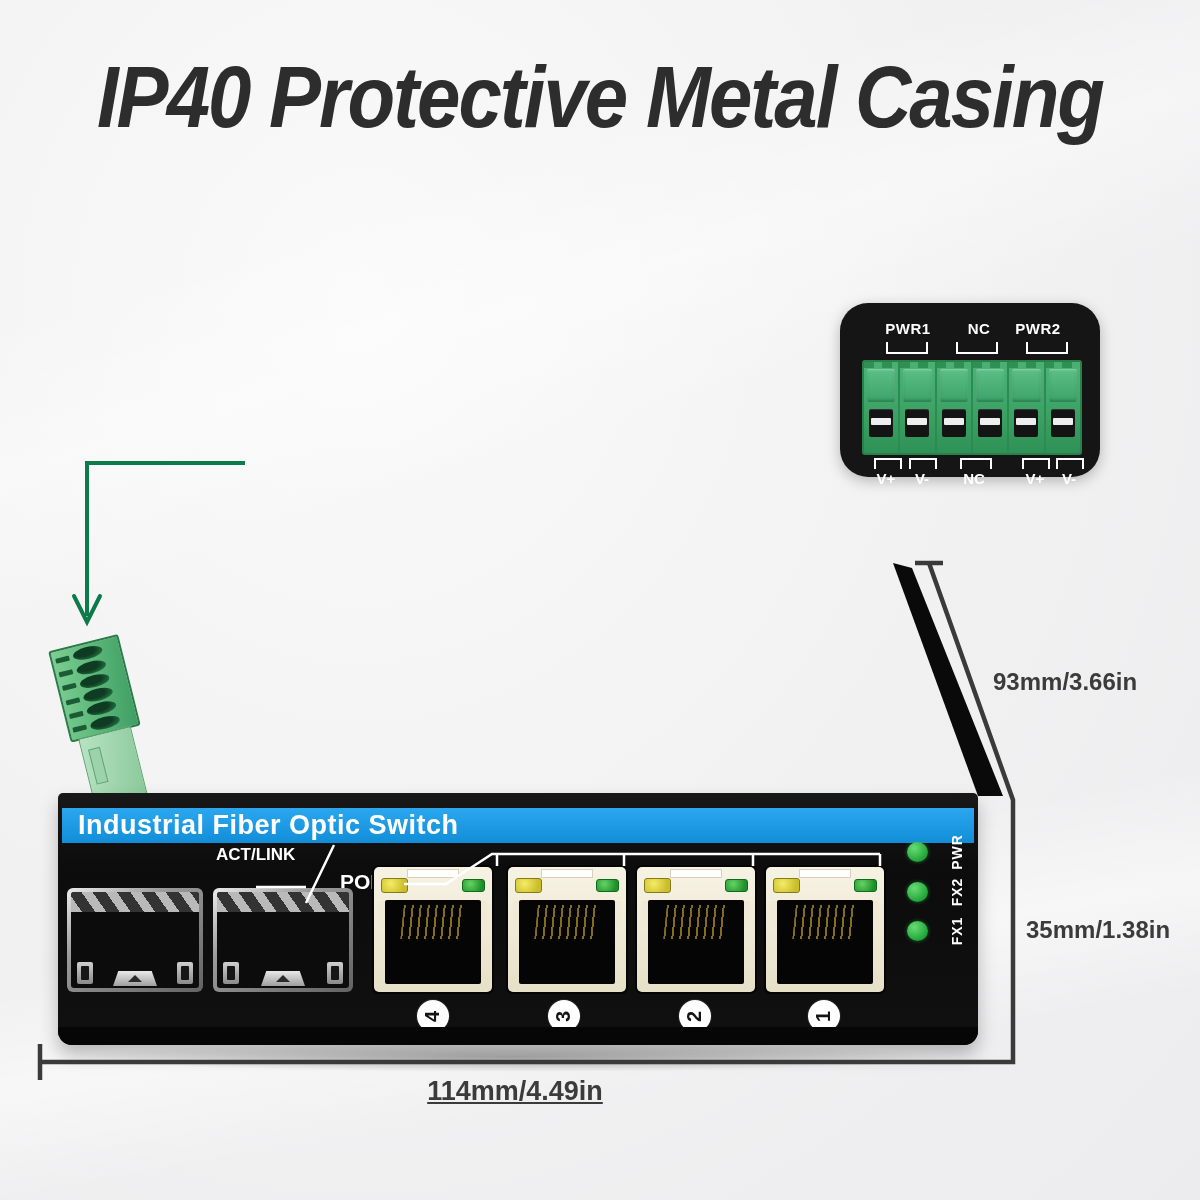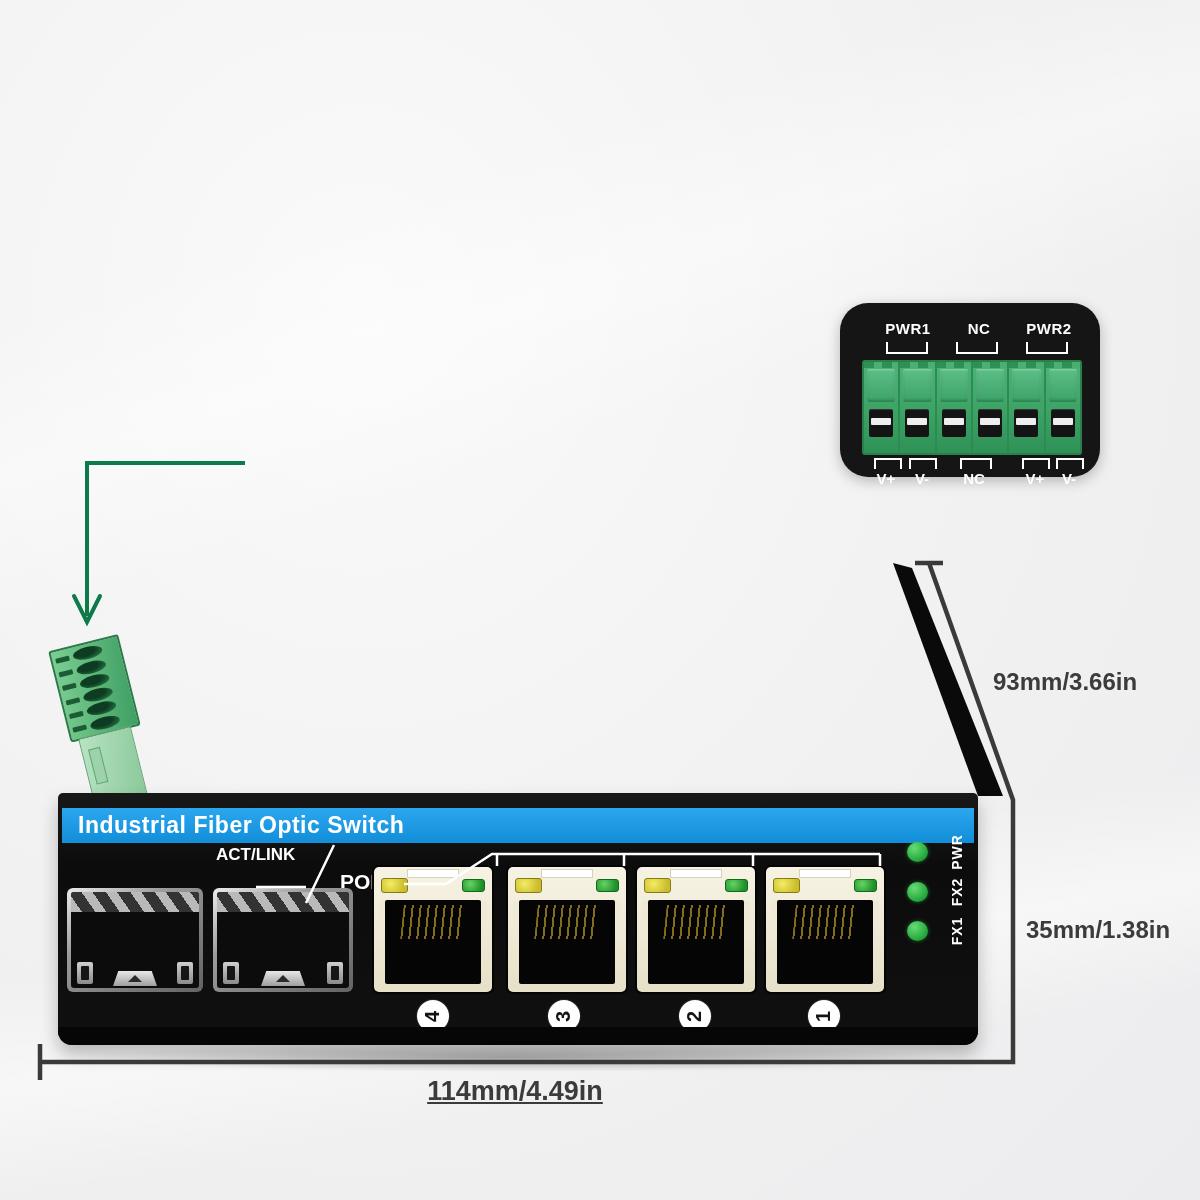--- a/index.html
+++ b/index.html
@@ -78,21 +78,21 @@
   .dev-term .lower .notch{position:absolute;left:6px;top:12px;width:10px;height:34px;
     border:1px solid #5ea573;background:#9ed2ab;}
 
   .panel{position:absolute;left:58px;top:793px;width:920px;height:252px;
     background:linear-gradient(180deg,#181818,#0c0c0c 30%,#101010);
     border-radius:5px 5px 14px 14px;box-shadow:0 10px 18px rgba(0,0,0,.25);}
   .panel .lip{position:absolute;left:0;bottom:0;width:100%;height:18px;background:#060606;
     border-radius:0 0 14px 14px;}
   .stripe{position:absolute;left:4px;top:15px;width:912px;height:35px;
     background:linear-gradient(180deg,#2aa7ef,#128ed9);display:flex;align-items:center;}
-  .stripe span{margin-left:16px;color:#fff;font-size:23px;font-weight:bold;letter-spacing:.5px;}
+  .stripe span{margin-left:16px;color:#fff;font-size:27px;font-weight:bold;letter-spacing:.5px;}
   .cap-act{position:absolute;left:158px;top:52px;color:#fff;font-size:17px;font-weight:bold;}
   .cap-poe{position:absolute;left:282px;top:77px;color:#fff;font-size:21px;font-weight:bold;}
 
   
   .sfp{position:absolute;top:95px;height:104px;border-radius:6px;padding:4px;box-sizing:border-box;
     background:linear-gradient(145deg,#ececec,#9a9a9a 35%,#636363);}
   .sfp.sfp1{left:9px;width:136px;}
   .sfp.sfp2{left:155px;width:140px;}
   .sfp .cavity{position:relative;width:100%;height:100%;background:#0c0c0c;border-radius:3px;overflow:hidden;}
   .sfp .hatch{position:absolute;left:0;top:0;width:100%;height:20px;
@@ -147,25 +147,28 @@
 
   svg.overlay{position:absolute;left:0;top:0;pointer-events:none;}
 </style>
 </head>
 <body>
 
 <div id="stage">
   <div class="streak s1"></div>
   <div class="streak s2"></div>
 
+  <div class="title">
+    <h1>IP40 Protective Metal Casing</h1>
+  </div>
 
   <div class="inset">
     <div class="tlab" style="left:36px;">PWR1</div>
     <div class="tlab" style="left:107px;">NC</div>
-    <div class="tlab" style="left:177px;">PWR2</div>
+    <div class="tlab" style="left:166px;">PWR2</div>
     <div class="bracket-cup" style="left:46px;top:39px;width:38px;"></div>
     <div class="bracket-cup" style="left:116px;top:39px;width:38px;"></div>
     <div class="bracket-cup" style="left:186px;top:39px;width:38px;"></div>
 
     <div class="tblock">
       <div class="teeth"></div>
       <div class="tcell">
           <div class="win"></div>
           <div class="screw">
             <div class="slot"></div>

